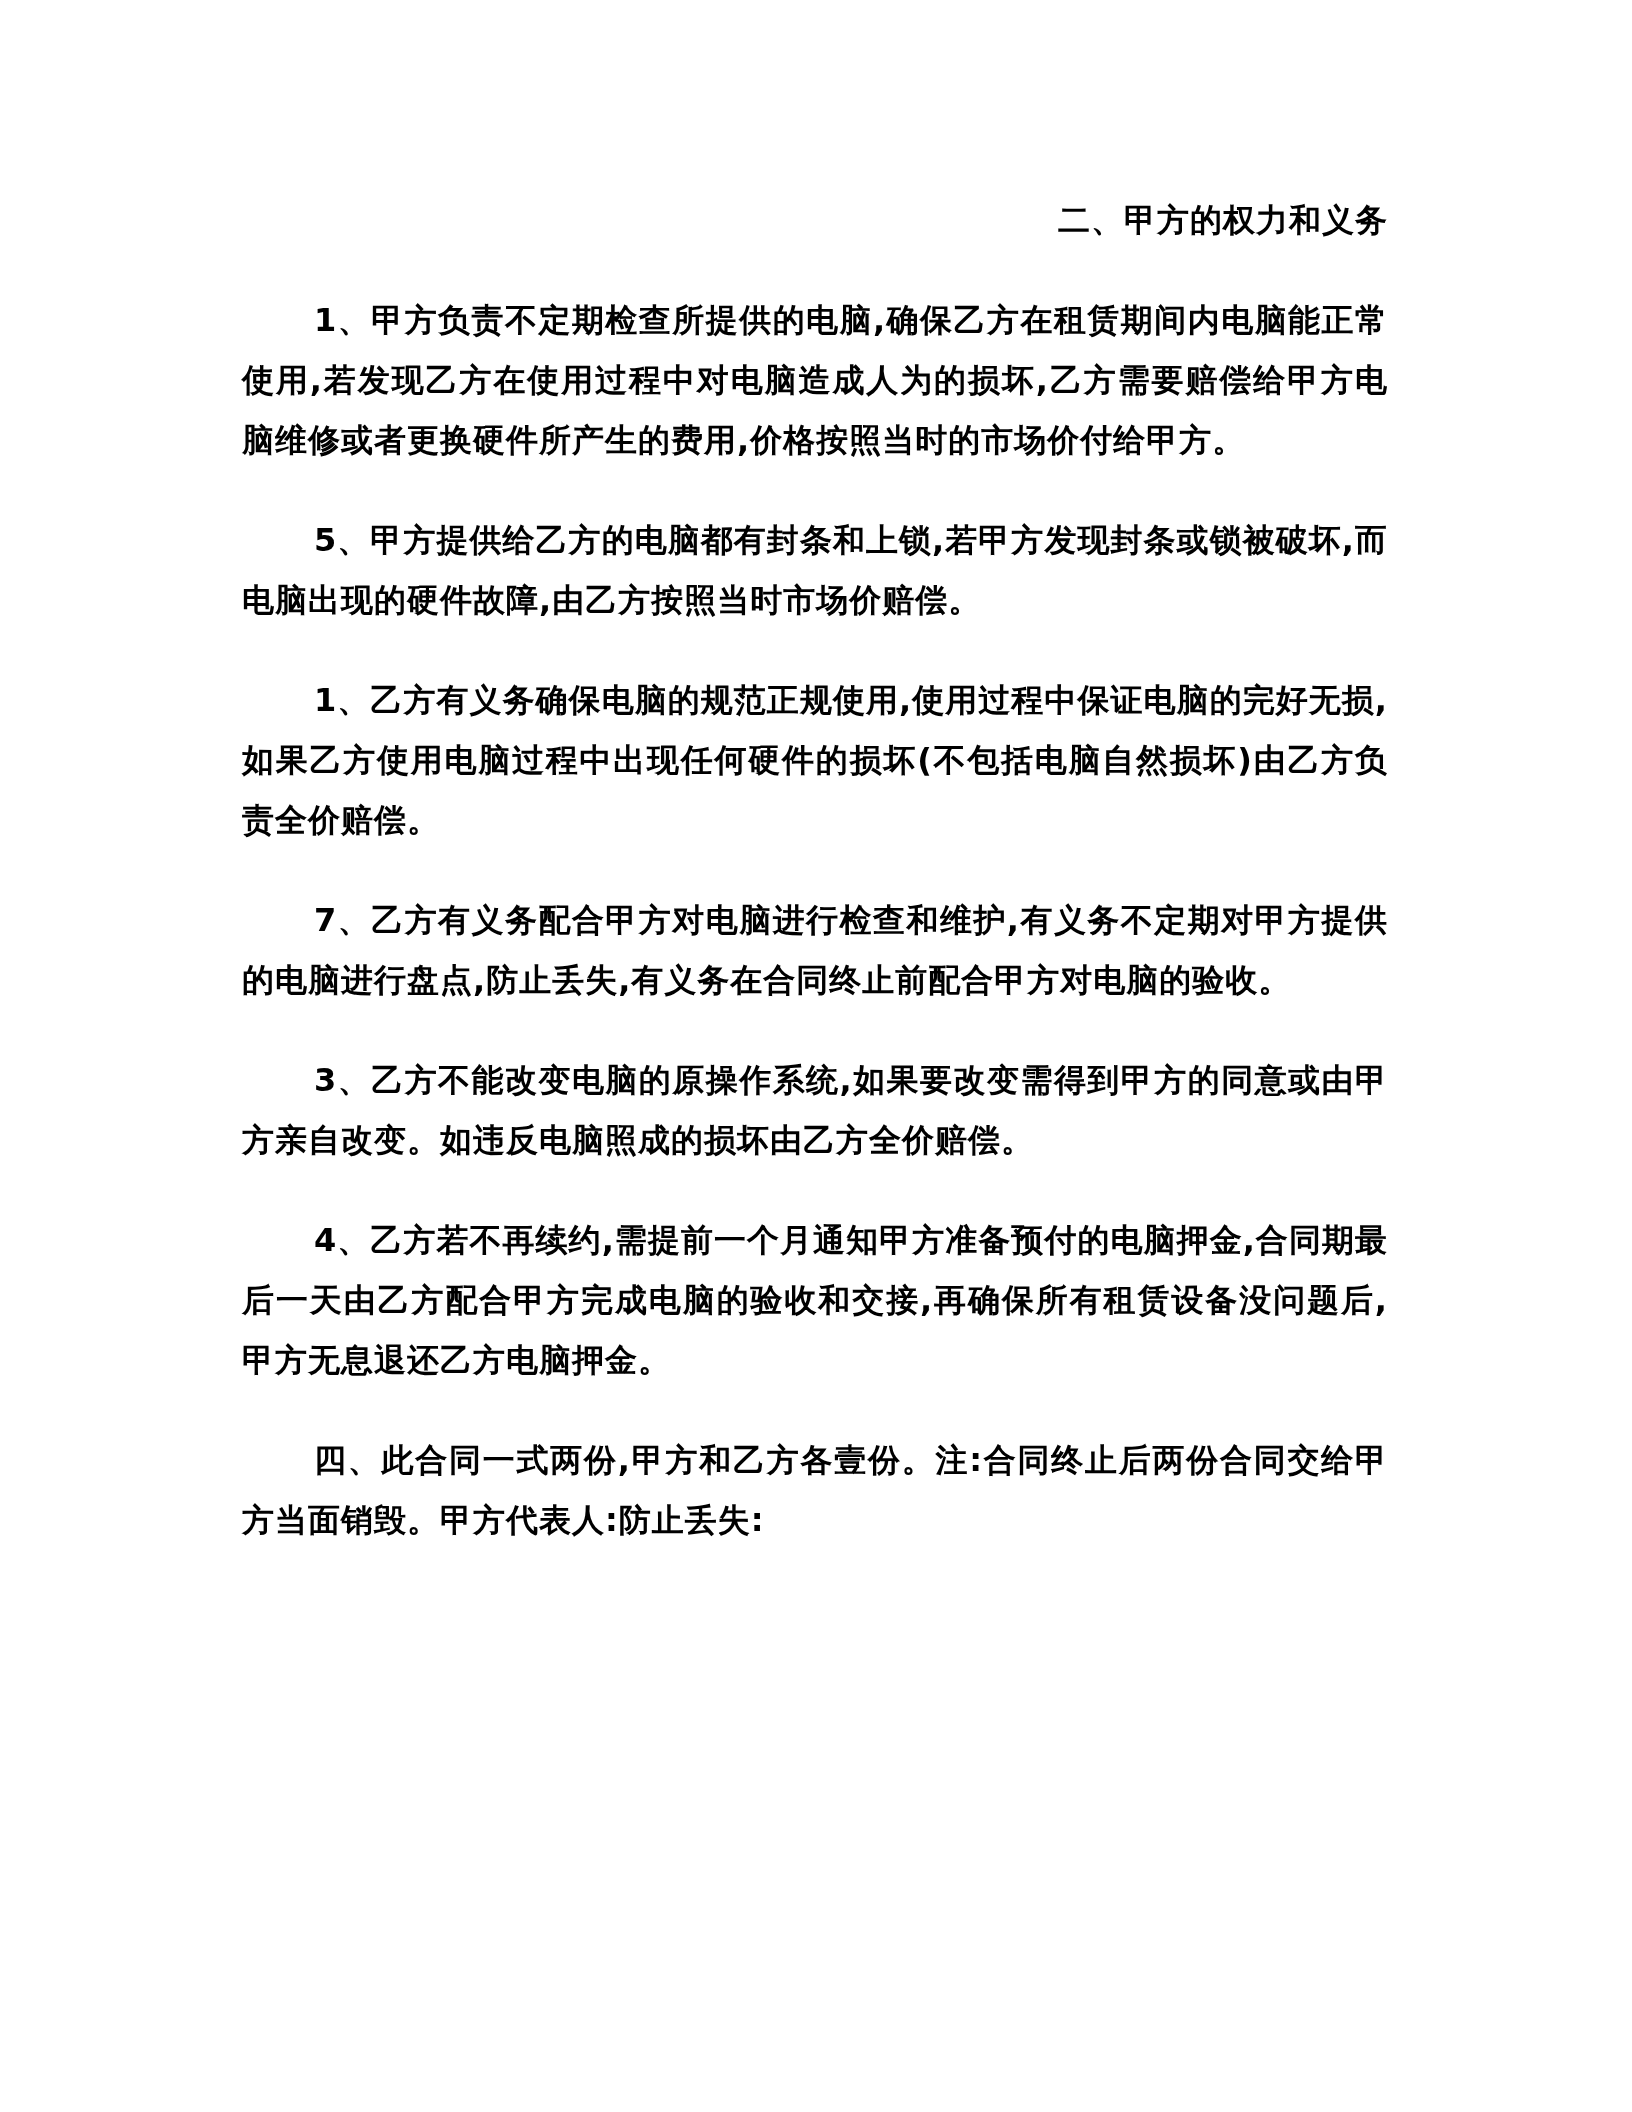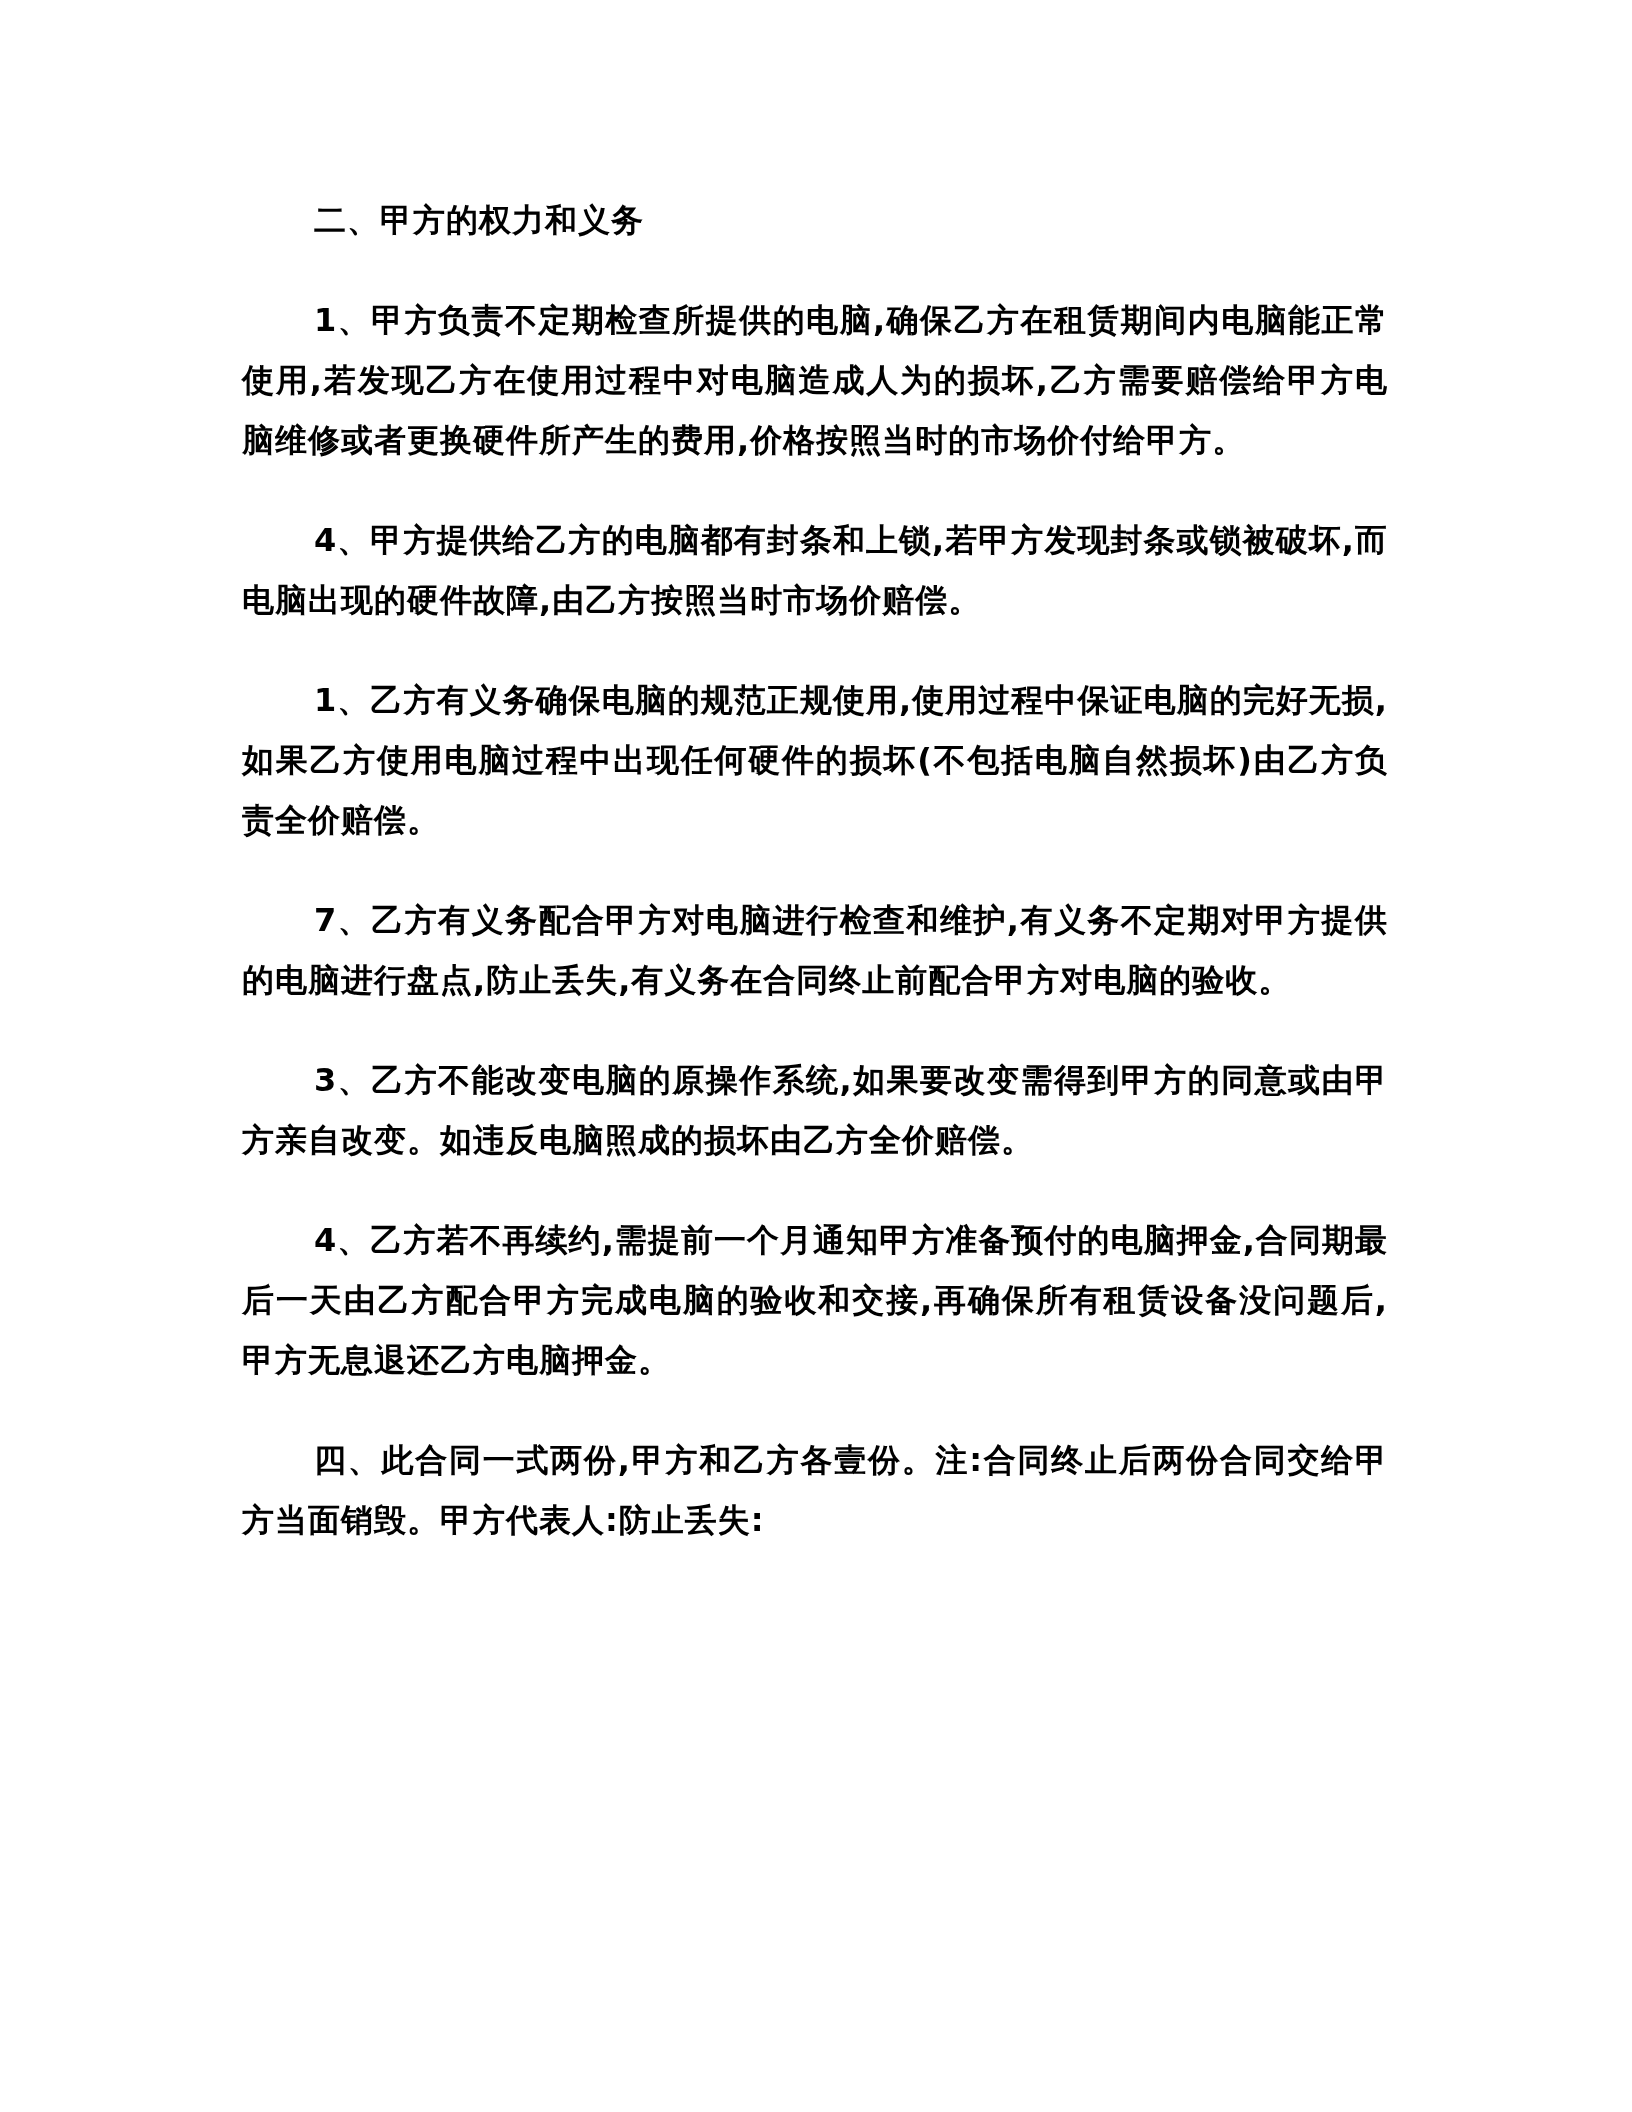--- a/index.html
+++ b/index.html
@@ -22,28 +22,28 @@
     margin: 0 0 40px 0;
     font-size: 32px;
     line-height: 60px;
     font-weight: 700;
     text-align: justify;
     text-indent: 72px;
     letter-spacing: 1px;
     word-break: break-all;
   }
   .heading {
-    text-align: left;
+    text-align: right;
   }
 </style>
 </head>
 <body>
 
 <div class="page">
   <p class="block heading">二、甲方的权力和义务</p>
   <p class="block">1、甲方负责不定期检查所提供的电脑,确保乙方在租赁期间内电脑能正常使用,若发现乙方在使用过程中对电脑造成人为的损坏,乙方需要赔偿给甲方电脑维修或者更换硬件所产生的费用,价格按照当时的市场价付给甲方。</p>
-  <p class="block">4、甲方提供给乙方的电脑都有封条和上锁,若甲方发现封条或锁被破坏,而电脑出现的硬件故障,由乙方按照当时市场价赔偿。</p>
+  <p class="block">5、甲方提供给乙方的电脑都有封条和上锁,若甲方发现封条或锁被破坏,而电脑出现的硬件故障,由乙方按照当时市场价赔偿。</p>
   <p class="block">1、乙方有义务确保电脑的规范正规使用,使用过程中保证电脑的完好无损,如果乙方使用电脑过程中出现任何硬件的损坏(不包括电脑自然损坏)由乙方负责全价赔偿。</p>
   <p class="block">7、乙方有义务配合甲方对电脑进行检查和维护,有义务不定期对甲方提供的电脑进行盘点,防止丢失,有义务在合同终止前配合甲方对电脑的验收。</p>
   <p class="block">3、乙方不能改变电脑的原操作系统,如果要改变需得到甲方的同意或由甲方亲自改变。如违反电脑照成的损坏由乙方全价赔偿。</p>
   <p class="block">4、乙方若不再续约,需提前一个月通知甲方准备预付的电脑押金,合同期最后一天由乙方配合甲方完成电脑的验收和交接,再确保所有租赁设备没问题后,甲方无息退还乙方电脑押金。</p>
   <p class="block">四、此合同一式两份,甲方和乙方各壹份。注:合同终止后两份合同交给甲方当面销毁。甲方代表人:防止丢失:</p>
 </div>
 
 </body></html>

